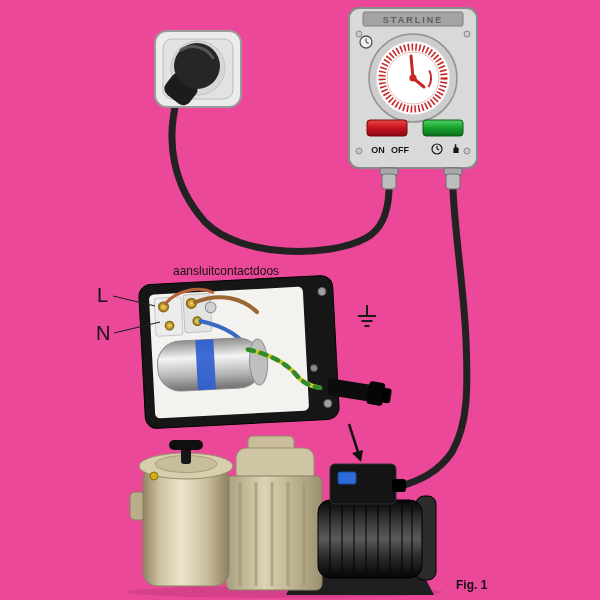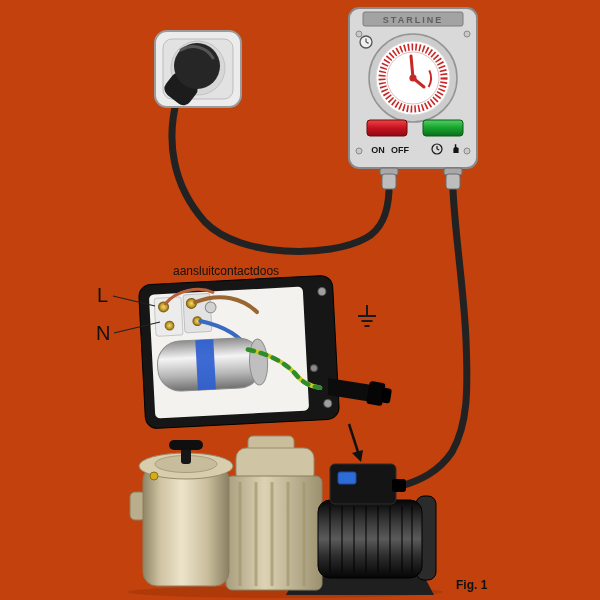--- a/index.html
+++ b/index.html
@@ -1,17 +1,17 @@
 <!DOCTYPE html>
 <html><head>
 <meta charset="utf-8">
 <style>
   html,body{margin:0;padding:0;background:#ffffff;}
   .canvas{
-    position:relative;width:600px;height:600px;background:#c2410c;
+    position:relative;width:600px;height:600px;background:#ec4899;
     font-family:"Liberation Sans",sans-serif;overflow:hidden;
   }
   svg{display:block;}
   text{font-family:"Liberation Sans",sans-serif;}
 </style>
 </head>
 <body>
 
 <div class="canvas">
 <svg width="600" height="600" viewBox="0 0 600 600">

